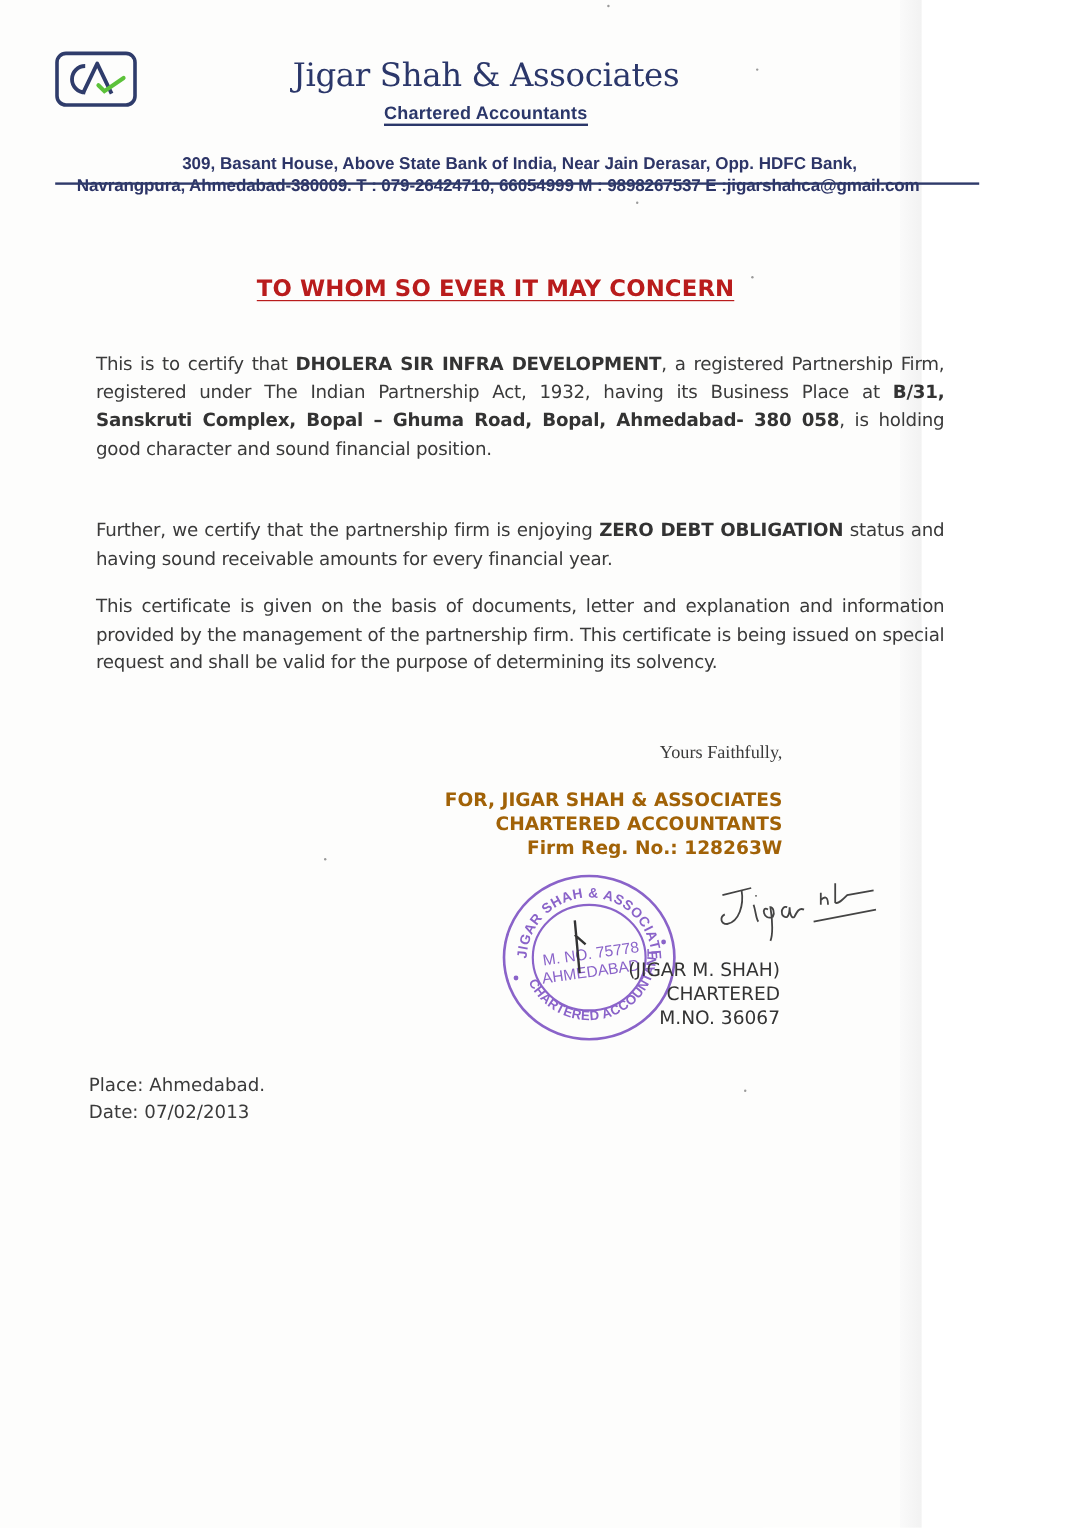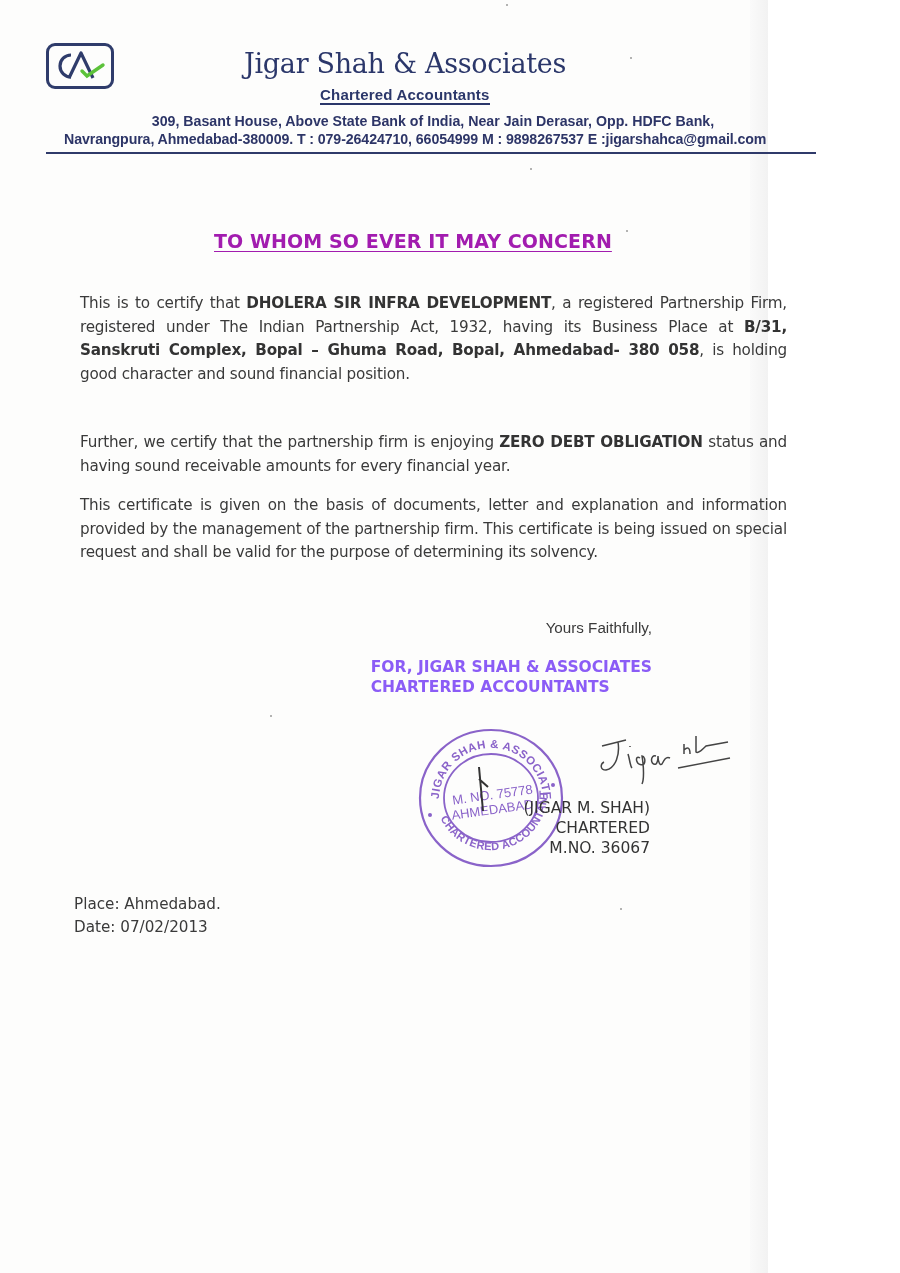--- a/index.html
+++ b/index.html
@@ -30,58 +30,58 @@
       letter-spacing: -0.3px; white-space: nowrap;
     }
     .firm-sub {
       position: absolute; left: 320px; top: 86px;
       font-family: "Liberation Sans", sans-serif; font-weight: bold;
       font-size: 15px; color: #2b376a;
       border-bottom: 2px solid #2b376a; padding-bottom: 0px; white-space: nowrap;
       letter-spacing: 0.2px;
     }
     .address {
-      position: absolute; left: 48px; top: 112px; width: 770px;
+      position: absolute; left: 48px; top: 128px; width: 770px;
       font-family: "Liberation Sans", sans-serif; font-weight: bold;
       font-size: 14.2px; line-height: 18px; color: #2d3567; text-align: center;
     }
     .address .line2 { display: block; text-align: left; white-space: nowrap; letter-spacing: -0.1px; margin-left: 16px; }
     .address .line1 { display: block; white-space: nowrap; }
     .head-rule {
       position: absolute; left: 46px; top: 152px; width: 770px; height: 0;
       border-top: 2px solid #2f3a6a;
     }
     
     .title {
       position: absolute; left: 214px; top: 230px;
       font-family: "DejaVu Sans", sans-serif; font-weight: bold;
-      font-size: 19px; color: #a21caf; text-decoration: underline;
+      font-size: 19px; color: #b91c1c; text-decoration: underline;
       text-underline-offset: 3px; white-space: nowrap; letter-spacing: 0.1px;
     }
     
     .para {
       position: absolute; left: 80px; width: 707px;
       font-family: "DejaVu Sans", sans-serif; font-size: 15.2px;
       line-height: 23.5px; color: #3a3a3a; text-align: justify;
       letter-spacing: -0.2px;
     }
     .para b { font-weight: bold; color: #333; }
     .p1 { top: 292px; }
     .p2 { top: 431px; }
     .p3 { top: 494px; }
     
     .closing {
       position: absolute; right: 116px; top: 619px;
-      font-family: Liberation Sans, sans-serif; font-size: 15.2px; color: #3a3a3a;
+      font-family: Liberation Serif, serif; font-size: 15.2px; color: #3a3a3a;
       white-space: nowrap;
     }
     .for-block {
-      position: absolute; right: 116px; top: 657px; 
+      position: absolute; right: 116px; top: 657px; text-align: right;
       font-family: "DejaVu Sans", sans-serif; font-weight: bold; font-size: 15.5px;
-      line-height: 20px; color: #8b5cf6; white-space: nowrap;
+      line-height: 20px; color: #a16207; white-space: nowrap;
     }
     .signer-block {
       position: absolute; right: 118px; top: 798px; text-align: right;
       font-family: "DejaVu Sans", sans-serif; font-weight: normal; font-size: 15.5px;
       line-height: 20px; color: #333; white-space: nowrap;
     }
     .stamp { position: absolute; left: 417px; top: 727px; width: 148px; height: 142px; }
     .signature { position: absolute; left: 592px; top: 724px; width: 150px; height: 62px; }
     
     .place-date {
@@ -121,20 +121,21 @@
     <span>Further, we certify that the partnership firm is enjoying </span><b>ZERO DEBT OBLIGATION</b><span> status and having sound receivable amounts for every financial year.</span>
   </p>
   <p class="para p3">
     <span>This certificate is given on the basis of documents, letter and explanation and information provided by the management of the partnership firm. This certificate is being issued on special request and shall be valid for the purpose of determining its solvency.</span>
   </p>
 
   <div class="closing">Yours Faithfully,</div>
   <div class="for-block">
     <div>FOR, JIGAR SHAH &amp; ASSOCIATES</div>
     <div>CHARTERED ACCOUNTANTS</div>
+    <div>Firm Reg. No.: 128263W</div>
   </div>
 
   <svg class="stamp" viewBox="0 0 148 142">
     <defs>
       <path id="arcTop" d="M22 76 A52 52 0 0 1 126 70"></path>
       <path id="arcBot" d="M18 70 A56 56 0 0 0 130 64"></path>
     </defs>
     <ellipse cx="74" cy="71" rx="71" ry="68" fill="none" stroke="#8a63c9" stroke-width="2.2"></ellipse>
     <ellipse cx="74" cy="71" rx="47" ry="44" fill="none" stroke="#8a63c9" stroke-width="1.8"></ellipse>
     <text font-family="Liberation Sans, sans-serif" font-size="11.5" fill="#8a63c9" font-weight="bold" letter-spacing="0.5">

